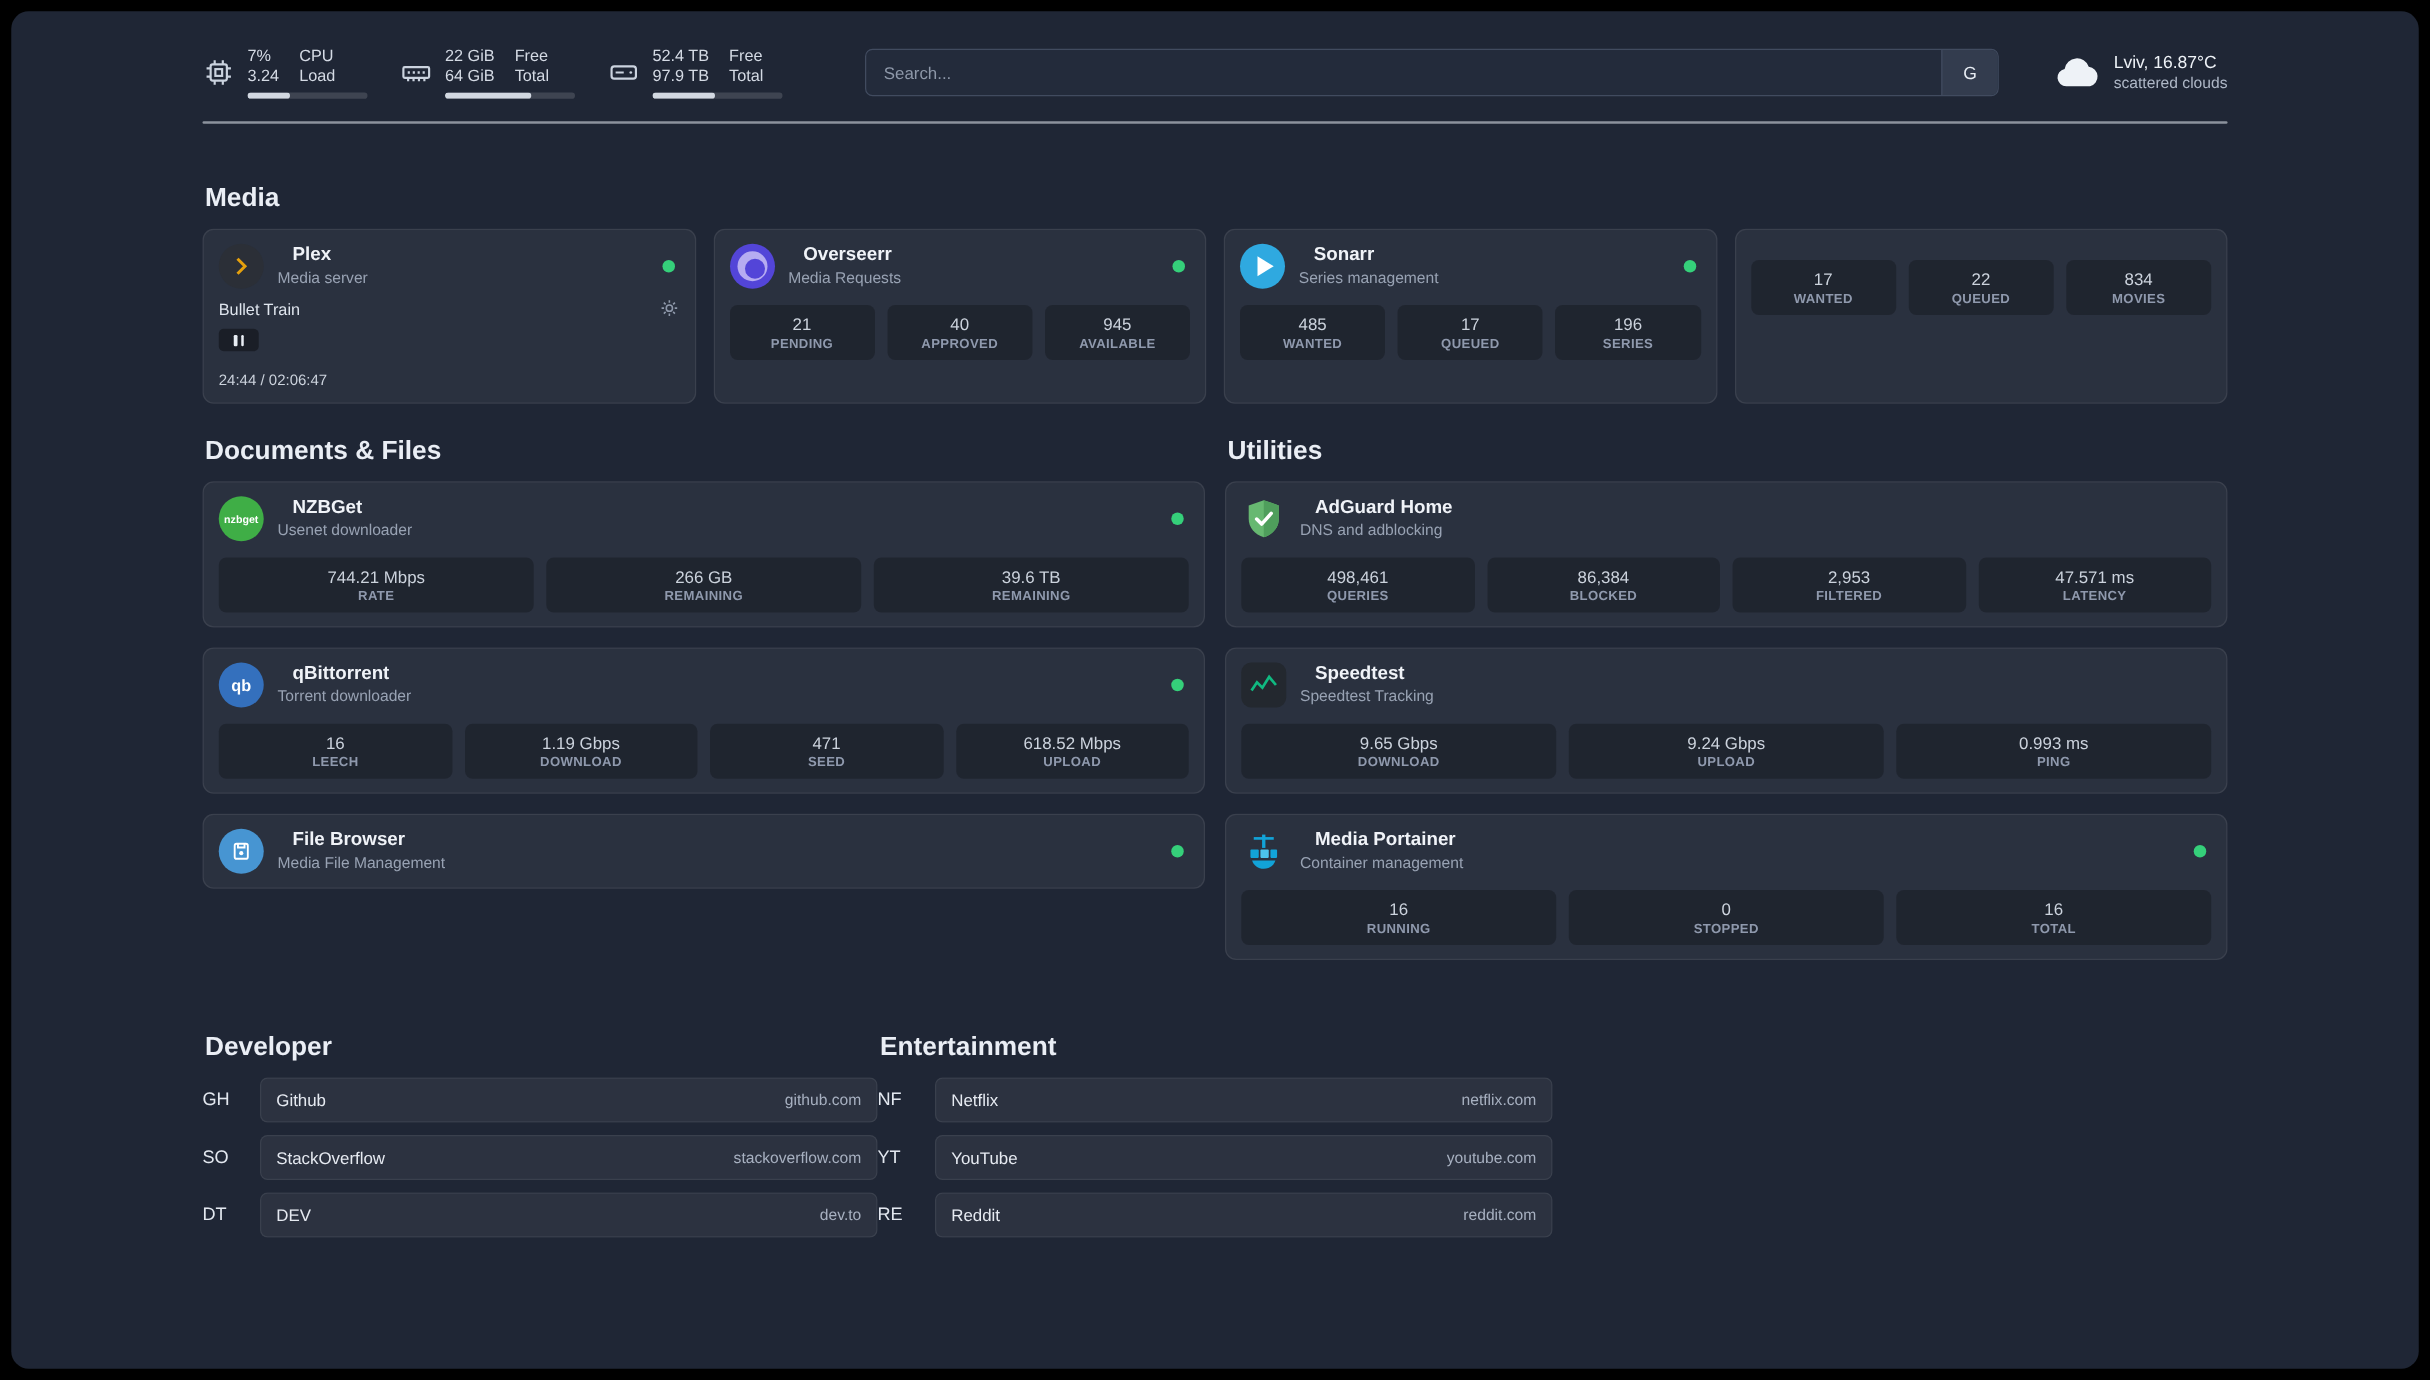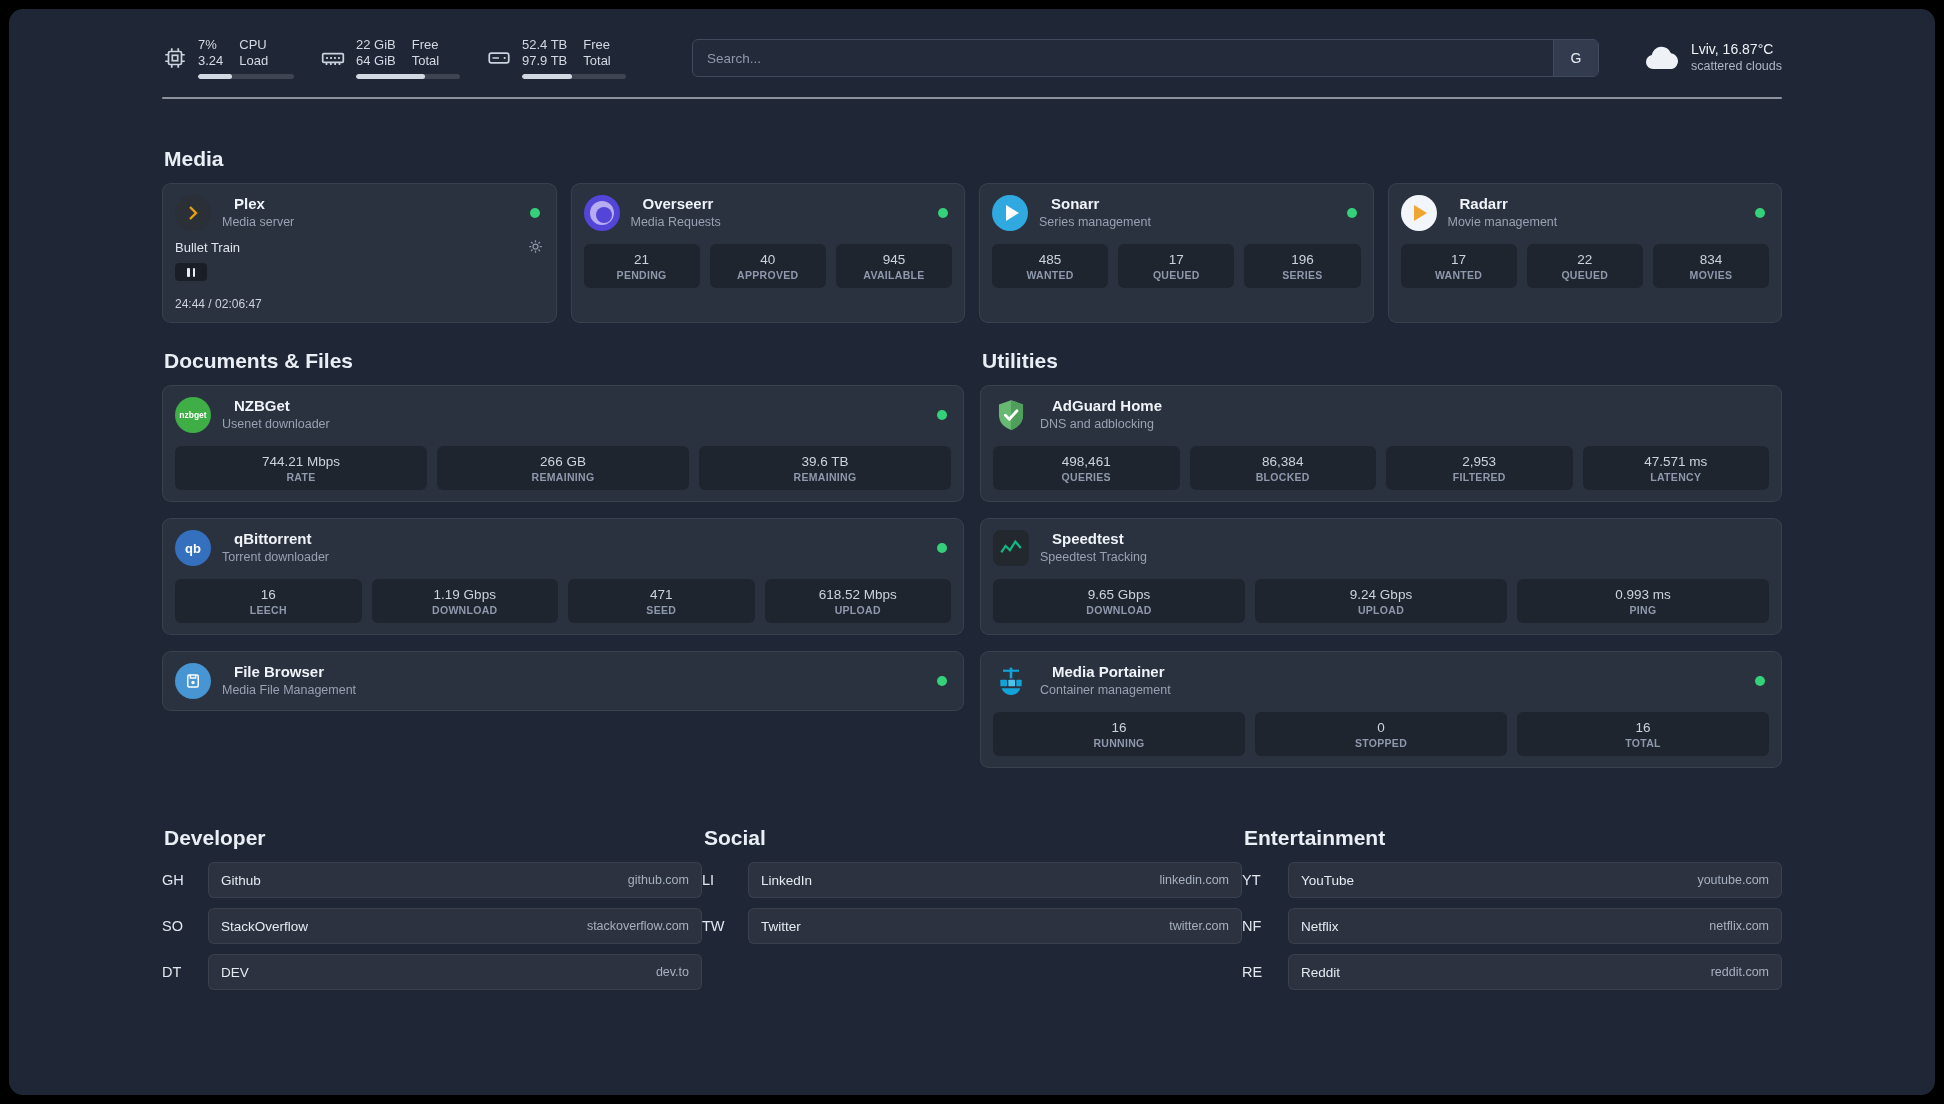--- a/index.html
+++ b/index.html
@@ -276,30 +276,20 @@
               <div class="stat-label">QUEUED</div>
             </div>
             <div class="stat">
               <div class="stat-value">196</div>
               <div class="stat-label">SERIES</div>
             </div>
           </div>
         </div>
 
         <div class="card">
-          <div class="card-header">
-            <span class="svc-icon icon-radarr">
-                <span class="tri tri-amber"></span>
-              </span>
-            <div class="svc-titles">
-              <span class="svc-title">Radarr</span>
-              <span class="svc-sub">Movie management</span>
-            </div>
-            <span class="status-dot"></span>
-          </div>
           <div class="stats">
             <div class="stat">
               <div class="stat-value">17</div>
               <div class="stat-label">WANTED</div>
             </div>
             <div class="stat">
               <div class="stat-value">22</div>
               <div class="stat-label">QUEUED</div>
             </div>
             <div class="stat">
@@ -522,58 +512,39 @@
           <div class="bm-row">
             <span class="bm-abbr">DT</span>
             <div class="bm-pill">
               <span class="bm-name">DEV</span>
               <span class="bm-url">dev.to</span>
             </div>
           </div>
         </div>
       </div>
 
-      <div>
-        <h2 class="section-heading">Social</h2>
-        <div class="bm-rows">
-          <div class="bm-row">
-            <span class="bm-abbr">LI</span>
-            <div class="bm-pill">
-              <span class="bm-name">LinkedIn</span>
-              <span class="bm-url">linkedin.com</span>
-            </div>
-          </div>
-          <div class="bm-row">
-            <span class="bm-abbr">TW</span>
-            <div class="bm-pill">
-              <span class="bm-name">Twitter</span>
-              <span class="bm-url">twitter.com</span>
-            </div>
-          </div>
-        </div>
-      </div>
 
       <div>
         <h2 class="section-heading">Entertainment</h2>
         <div class="bm-rows">
+          <div class="bm-row">
+            <span class="bm-abbr">NF</span>
+            <div class="bm-pill">
+              <span class="bm-name">Netflix</span>
+              <span class="bm-url">netflix.com</span>
+            </div>
+          </div>
           <div class="bm-row">
             <span class="bm-abbr">YT</span>
             <div class="bm-pill">
               <span class="bm-name">YouTube</span>
               <span class="bm-url">youtube.com</span>
             </div>
           </div>
           <div class="bm-row">
-            <span class="bm-abbr">NF</span>
-            <div class="bm-pill">
-              <span class="bm-name">Netflix</span>
-              <span class="bm-url">netflix.com</span>
-            </div>
-          </div>
-          <div class="bm-row">
             <span class="bm-abbr">RE</span>
             <div class="bm-pill">
               <span class="bm-name">Reddit</span>
               <span class="bm-url">reddit.com</span>
             </div>
           </div>
         </div>
       </div>
 
     </div>

